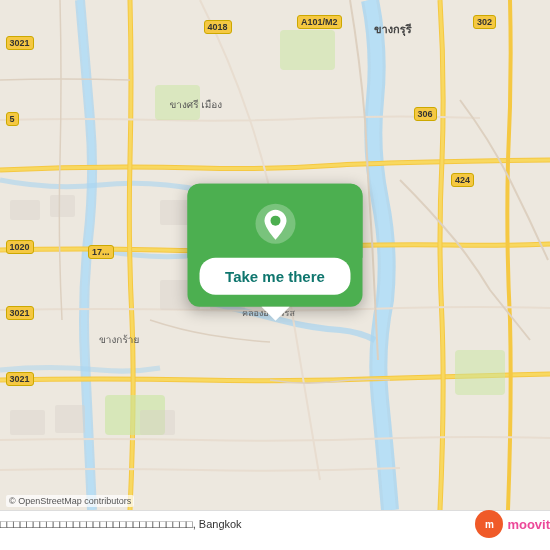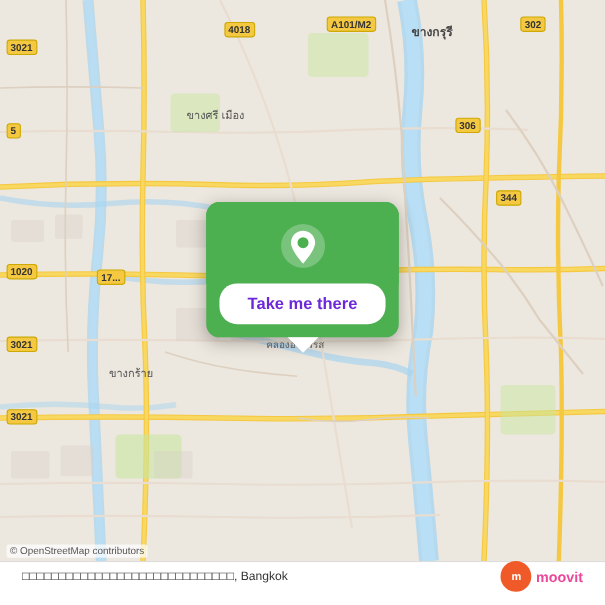--- a/index.html
+++ b/index.html
@@ -29,21 +29,21 @@
     }
 
     
     #footer-bar {
       width: 550px;
       height: 27px;
       background-color: #fff;
       border-top: 1px solid #ddd;
       display: flex;
       align-items: center;
-      padding: 0 20px;
+      padding: 0 0;
       gap: 4px;
     }
 
     .footer-text {
       font-size: 11px;
       color: #333;
       flex: 1;
     }
 
     .moovit-logo {
@@ -103,21 +103,21 @@
     }
 
     .popup-button {
       background: white;
       margin: 0 12px 12px 12px;
       border-radius: 16px;
       padding: 10px 0;
       text-align: center;
       font-size: 15px;
       font-weight: 600;
-      color: #6d28d9;
+      color: #0f766e;
       cursor: pointer;
     }
 
     
     #popup-card::after {
       content: '';
       position: absolute;
       bottom: -14px;
       left: 50%;
       transform: translateX(-50%);
@@ -230,21 +230,21 @@
   </svg>
 
   <div class="map-label" style="top:4%;left:68%;font-size:11px;font-weight:600;color:#444;">ขางกรุรี</div>
   <div class="map-label" style="top:19%;left:25%;font-size:10px;color:#555;margin-left:32px;">ขางศรี เมือง</div>
   <div class="map-label" style="top:65%;left:18%;font-size:10px;color:#555;">ขางกร้าย</div>
   <div class="map-label" style="top:60%;left:44%;font-size:9px;color:#666;">คลองอาทรรส</div>
 
   <div class="road-badge" style="top:4%;left:37%;">4018</div>
   <div class="road-badge" style="top:21%;left:73%;margin-left:12px;">306</div>
   <div class="road-badge" style="top:3%;left:86%;">302</div>
-  <div class="road-badge" style="top:34%;left:82%;">344</div>
+  <div class="road-badge" style="top:34%;left:82%;">424</div>
   <div class="road-badge" style="top:7%;left:1%;">3021</div>
   <div class="road-badge" style="top:22%;left:1%;">5</div>
   <div class="road-badge" style="top:47%;left:1%;">1020</div>
   <div class="road-badge" style="top:48%;left:16%;">17...</div>
   <div class="road-badge" style="top:60%;left:1%;">3021</div>
   <div class="road-badge" style="top:73%;left:1%;">3021</div>
   <div class="road-badge" style="top:3%;left:54%;">A101/M2</div>
 
   <div class="copyright">© OpenStreetMap contributors</div>
 

